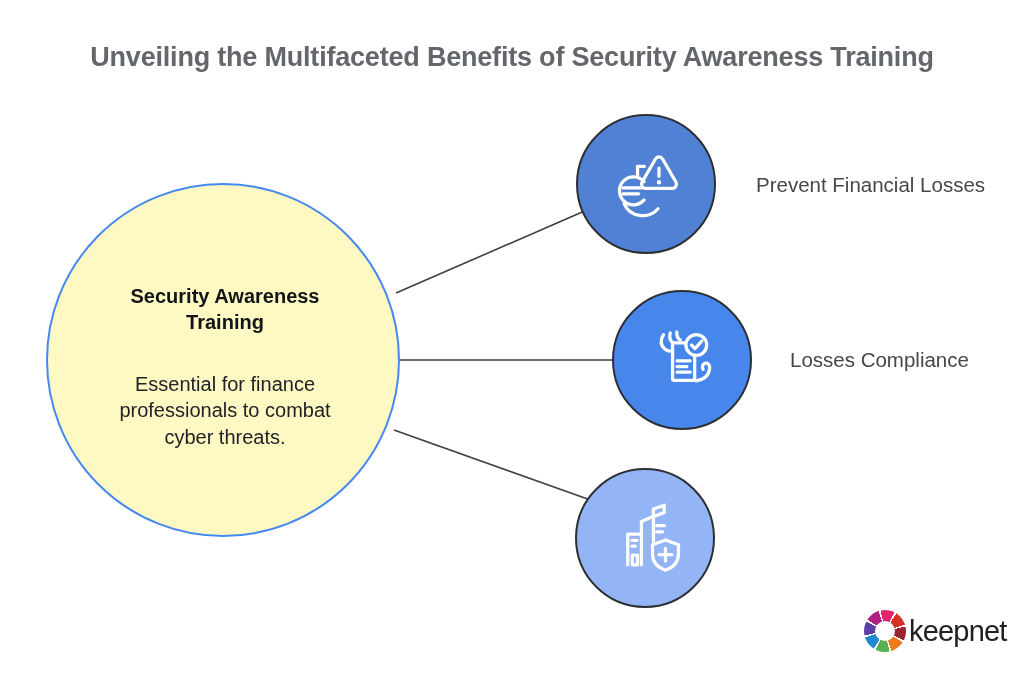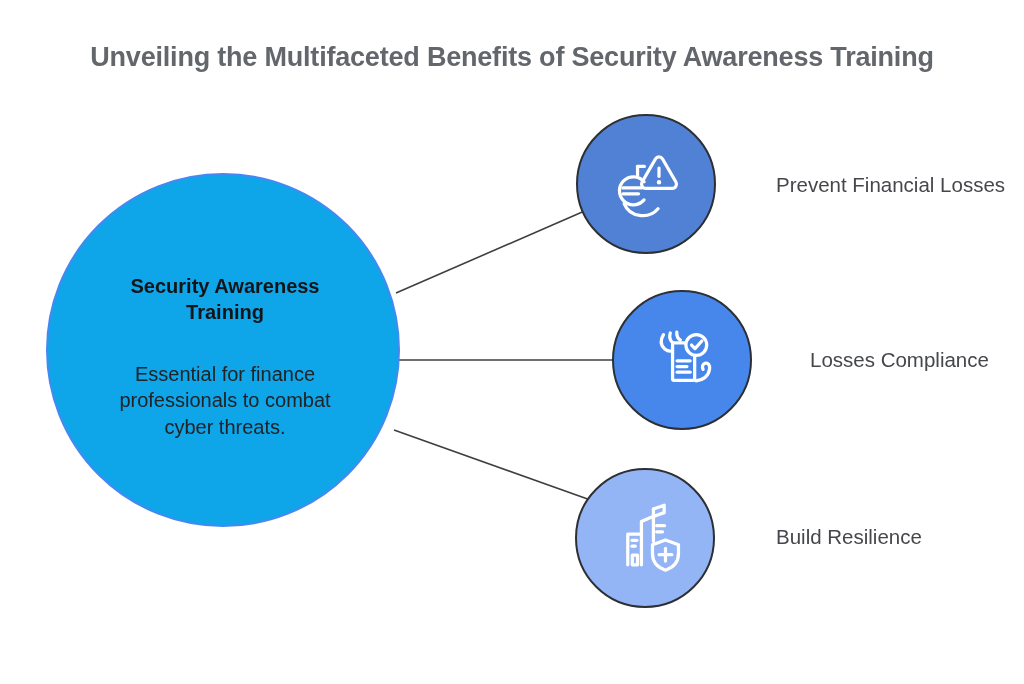--- a/index.html
+++ b/index.html
@@ -5,22 +5,22 @@
   html,body{margin:0;padding:0;background:#fff;}
   .canvas{
     position:relative;width:1024px;height:684px;background:#ffffff;
     font-family:"Liberation Sans", sans-serif;overflow:hidden;border-radius:10px;
   }
   .page-title{
     position:absolute;top:42px;left:0;width:1024px;text-align:center;
     font-size:27px;font-weight:bold;letter-spacing:-0.2px;color:#63666b;
   }
   .central-node{
-    position:absolute;left:46px;top:173px;width:354px;height:354px;
-    border:2px solid #ef4444;border-radius:50%;background:#0ea5e9;
+    position:absolute;left:46px;top:183px;width:354px;height:354px;
+    border:2px solid #ef4444;border-radius:50%;background:#fef9c3;
     box-sizing:border-box;z-index:2;
   }
   .central-inner{
     position:absolute;left:47px;top:98px;width:260px;text-align:center;
   }
   .central-heading{
     font-size:20px;font-weight:bold;color:#131417;line-height:1.32;
   }
   .central-desc{
     margin-top:35px;font-size:20px;color:#212326;line-height:1.33;
@@ -29,21 +29,21 @@
   .node-circle{
     position:absolute;width:140px;height:140px;border-radius:50%;
     background:var(--fill);border:2px solid #2c2f33;box-sizing:border-box;
     display:flex;align-items:center;justify-content:center;z-index:2;
   }
   .node-1{left:576px;top:114px;}
   .node-2{left:612px;top:290px;}
   .node-3{left:575px;top:468px;}
   .benefit-label{
     position:absolute;transform:translateY(-50%);
-    font-size:20.5px;color:#45474b;white-space:nowrap;margin-left:20px;
+    font-size:20.5px;color:#45474b;white-space:nowrap;
   }
   .label-1{left:756px;top:185px;}
   .label-2{left:790px;top:360px;}
   .label-3{left:756px;top:537px;}
   .logo{
     position:absolute;left:864px;top:608px;height:46px;
     display:flex;align-items:center;gap:3px;
   }
   .logo-mark{
     position:relative;width:42px;height:42px;border-radius:50%;
@@ -127,16 +127,19 @@
       <line x1="16" y1="29" x2="18" y2="29"></line>
       <rect x="16.2" y="34.6" width="3.2" height="5.9"></rect>
       <path d="M36.6 25.2 l8 2.9 v5.5 c0 5.2 -3.1 8.6 -8 10.2 c-4.9 -1.6 -8 -5 -8 -10.2 v-5.5 Z" style="fill:var(--fill)"></path>
       <line x1="36.6" y1="30.4" x2="36.6" y2="38.2"></line>
       <line x1="32.7" y1="34.3" x2="40.5" y2="34.3"></line>
     </svg>
   </div>
 
   <div class="benefit-label label-1" style="color: rgb(69, 71, 75);">Prevent Financial Losses</div>
   <div class="benefit-label label-2" style="color: rgb(69, 71, 75);">Losses Compliance</div>
-  <div class="benefit-label label-3" style="color: rgb(69, 71, 75);">Build Resilience</div>
 
+  <div class="logo">
+    <div class="logo-mark"></div>
+    <div class="logo-text">keepnet</div>
+  </div>
 
 </div>
 
 </body></html>

